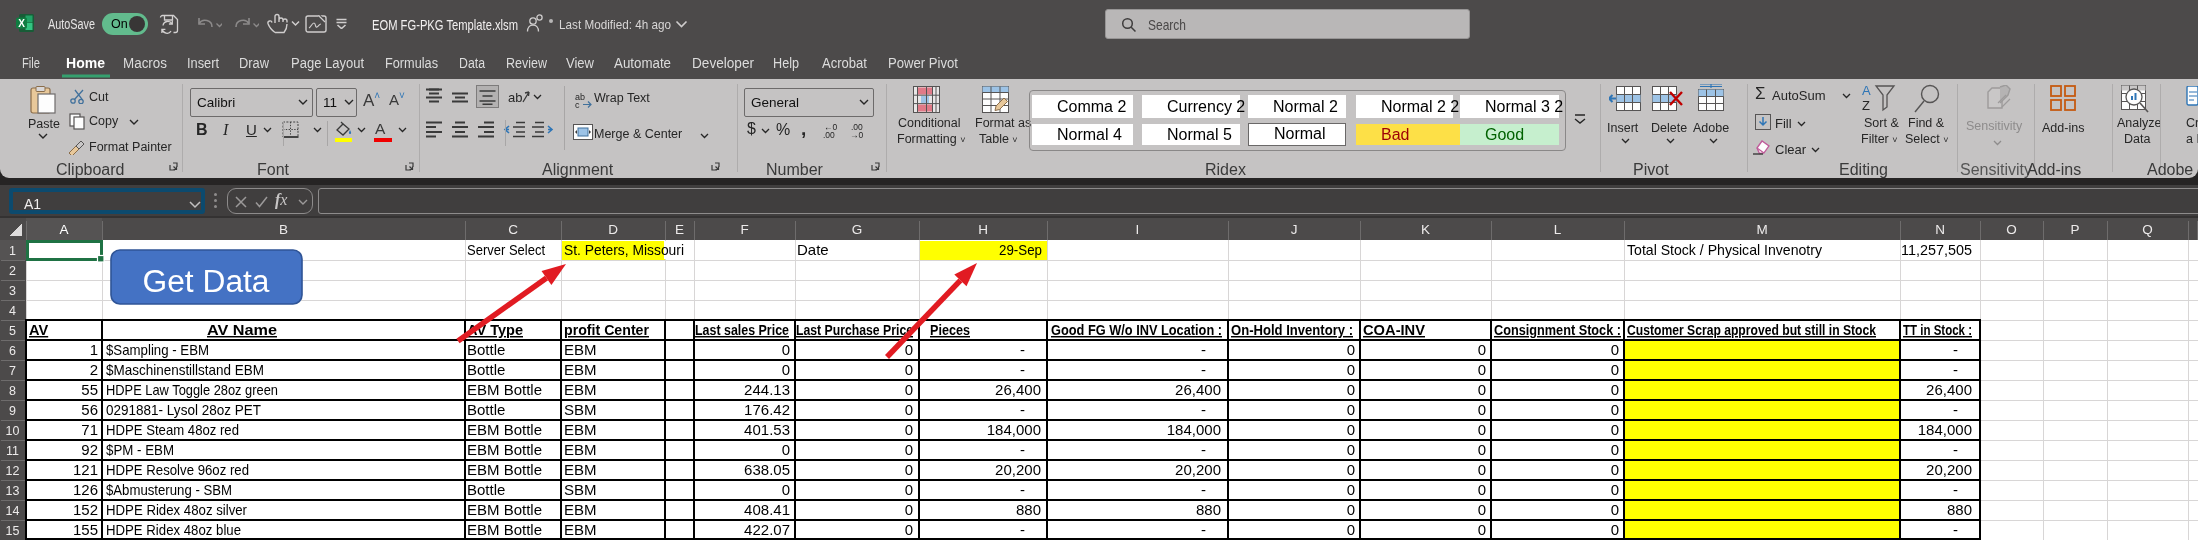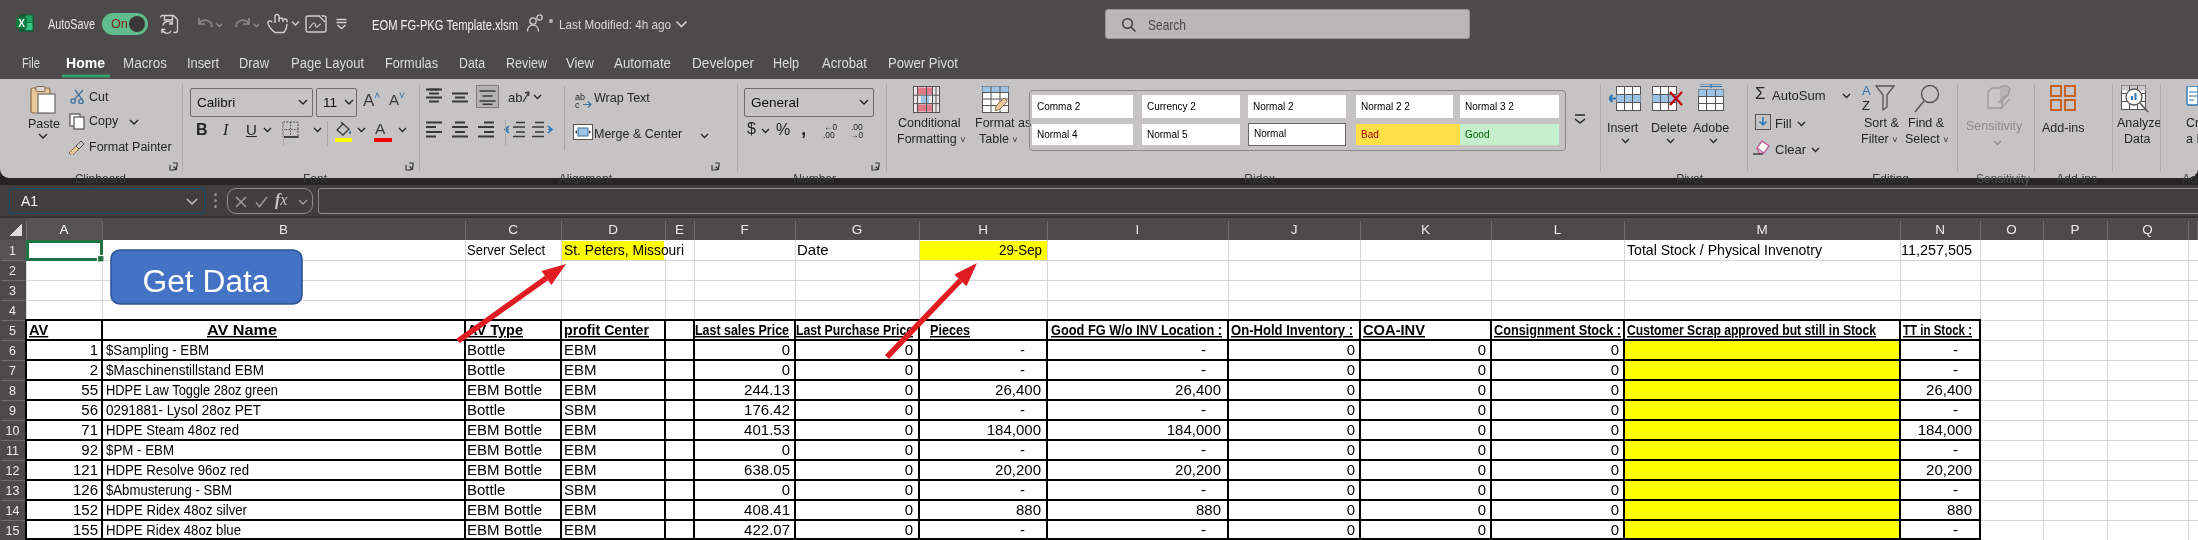--- a/index.html
+++ b/index.html
@@ -2,46 +2,46 @@
 <html><head>
 <meta charset="utf-8">
 <style>
 *{box-sizing:border-box;margin:0;padding:0}
 html,body{width:2198px;height:540px;overflow:hidden;background:#fff;font-family:"Liberation Sans",sans-serif;position:relative}
 .a{position:absolute}
 #top{left:0;top:0;width:2198px;height:79px;background:#4c4a4a}
 #ribbon{left:0;top:79px;width:2198px;height:99px;background:#c5c3c3;border-radius:0 0 9px 9px}
 #dstrip{left:0;top:178px;width:2198px;height:7px;background:#262424}
 #fbar{left:0;top:185px;width:2198px;height:33px;background:#403e3e}
-.glabel{top:172px;font-size:12px;color:#3a3a3a;text-align:right}
+.glabel{top:161px;font-size:16px;color:#3a3a3a;text-align:left}
 .rsep{top:84px;height:88px;width:1px;background:#aeacac}
 .launch{top:162px;width:9px;height:9px}
 .rtxt{font-size:12.5px;color:#262626;white-space:nowrap}
 .combo{background:#c5c3c3;border:1px solid #6d6b6b;border-radius:2px;height:25px;font-size:13.5px;color:#111;line-height:23px;padding-left:6px}
-.gal{height:23px;background:#ffffff;font-size:10px;color:#000;line-height:23px;padding-left:5px;white-space:nowrap}
+.gal{height:23px;background:#ffffff;font-size:16px;color:#000;line-height:23px;padding-left:25px;white-space:nowrap}
 </style>
 </head>
 <body>
 <div class="a" id="top"></div>
 <div class="a" style="left:0;top:160px;width:2198px;height:25px;background:#262424"></div>
 <div class="a" id="ribbon"></div>
 <div class="a" id="dstrip"></div>
 <div class="a" id="fbar"></div>
 <div class="a" style="left:0;top:216px;width:2198px;height:2px;background:#343232"></div>
 
 <svg class="a" style="left:16px;top:14px" width="18" height="18" viewBox="0 0 18 18">
  <rect x="3" y="0" width="15" height="18" rx="1.5" fill="#185c37"></rect>
  <rect x="9.5" y="1.5" width="7" height="7" fill="#21a366"></rect>
  <rect x="9.5" y="9" width="7" height="7" fill="#33c481"></rect>
  <rect x="0" y="3.5" width="11" height="11" rx="1.5" fill="#107c41"></rect>
  <text x="5.5" y="12.6" font-size="10" font-weight="bold" fill="#fff" text-anchor="middle" font-family="Liberation Sans">X</text>
 </svg>
 
 <div class="a" style="left:102px;top:13px;width:46px;height:22px;background:#62bb8d;border-radius:11px">
- <div class="a" style="left:9px;top:4px;font-size:12.5px;color:#7f1d1d">On</div>
+ <div class="a" style="left:9px;top:4px;font-size:12.5px;color:#000000">On</div>
  <div class="a" style="left:27px;top:3px;width:16px;height:16px;border-radius:50%;background:#383636"></div>
 </div>
 <svg class="a" style="left:159px;top:14px" width="20" height="20" viewBox="0 0 20 20" fill="none" stroke="#d2d0d0" stroke-width="1.3">
  <path d="M1.5 3.5 a2 2 0 0 1 2-2 h11 l4 4 v11 a2 2 0 0 1-2 2 h-2"></path>
  <path d="M5.5 1.5 v4.5 h8 v-4.5"></path>
  <path d="M4 11.5 a4.8 4.8 0 0 1 9-1.5 m0.3-3.4 v3.4 h-3.4"></path>
  <path d="M12 17.2 a4.8 4.8 0 0 1-8.7-1.8 m-0.4 3.5 v-3.5 h3.5"></path>
 </svg>
 <svg class="a" style="left:196px;top:15px" width="26" height="18" viewBox="0 0 26 18" fill="none" stroke="#8c8a8a" stroke-width="1.6">
  <path d="M3 3 v6 h6"></path>
@@ -404,21 +404,21 @@
 <div class="a rsep" style="left:2160px"></div>
 
 <svg class="a" style="left:2186px;top:86px" width="12" height="20" viewBox="0 0 12 20">
  <rect x="1" y="0" width="11" height="19" rx="1.5" fill="#fdfdfd" stroke="#2e75b6" stroke-width="1.4"></rect>
  <path d="M3 6 h8 M3 10 h8 M3 14 h5" stroke="#2e75b6" stroke-width="1.1"></path>
 </svg>
 <div class="a rtxt" style="left:2186px;top:116px">Cre</div>
 <div class="a rtxt" style="left:2186px;top:132px">a P</div>
 <div class="a glabel" style="left:2147px;width:70px">Adobe</div>
 
-<div class="a" style="left:9px;top:188px;width:196px;height:26px;border:1px solid #0c4a6e;border-radius:3px">
+<div class="a" style="left:9px;top:188px;width:196px;height:26px;border:4px solid #0c4a6e;border-radius:3px">
  <div class="a" style="left:11px;top:4px;font-size:14px;color:#f0eeee">A1</div>
  <svg class="a" style="left:176px;top:9px" width="12" height="8" viewBox="0 0 12 8" fill="none" stroke="#c2c0c0" stroke-width="1.5">
       <path d="M1 1 l5 5 l5-5"></path>
     </svg>
 </div>
 <div class="a" style="left:214px;top:193px;width:3px;height:3px;border-radius:50%;background:#8e8c8c"></div>
 <div class="a" style="left:214px;top:199px;width:3px;height:3px;border-radius:50%;background:#8e8c8c"></div>
 <div class="a" style="left:214px;top:205px;width:3px;height:3px;border-radius:50%;background:#8e8c8c"></div>
 <div class="a" style="left:227px;top:188px;width:86px;height:26px;border:1px solid #8d8b8b;border-radius:9px">
  <svg class="a" style="left:7px;top:7px" width="12" height="12" viewBox="0 0 12 12" fill="none" stroke="#9b9999" stroke-width="1.5">

